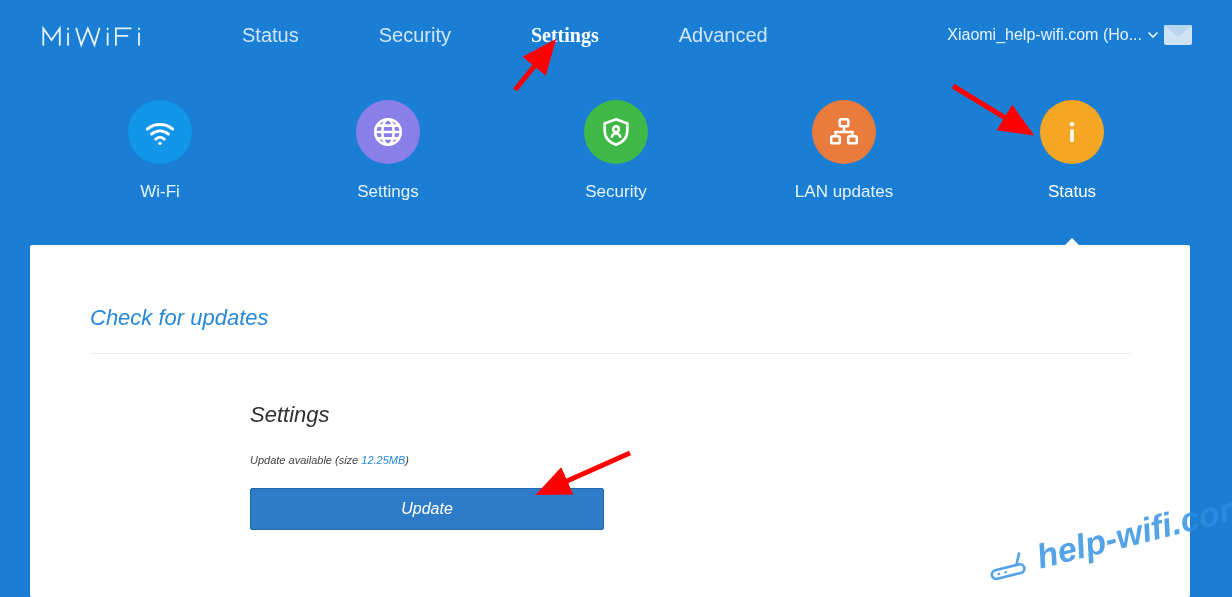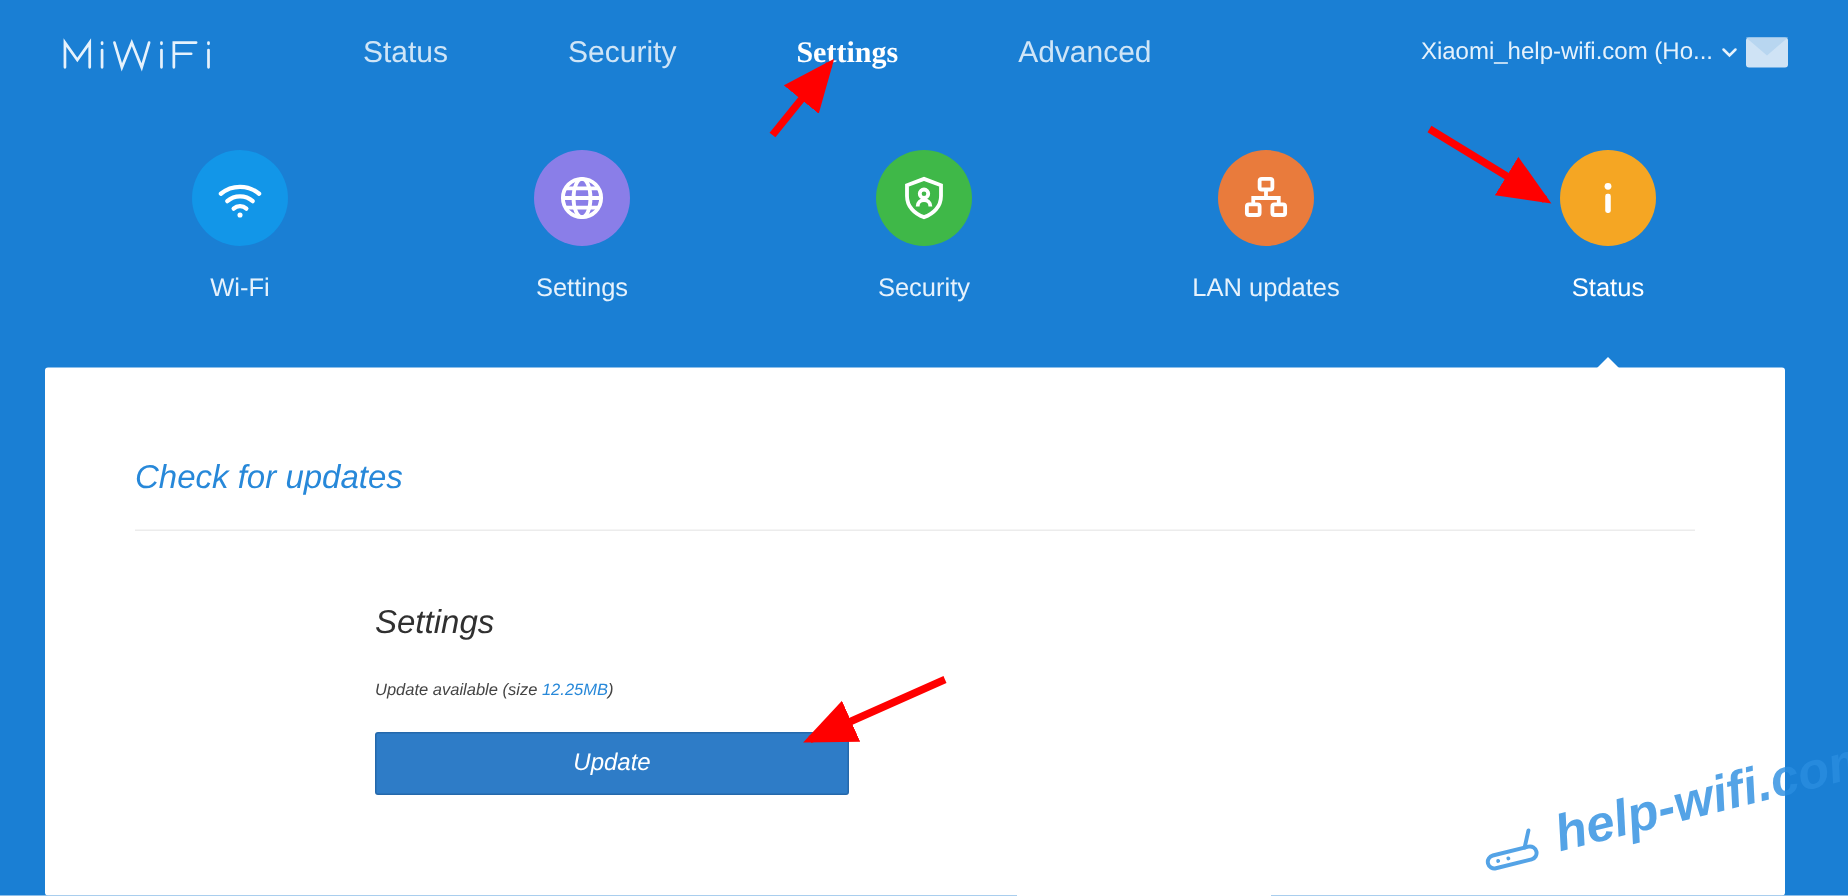--- a/index.html
+++ b/index.html
@@ -79,21 +79,21 @@
   .panel-title {
     color: #2788d9; font-size: 22px; font-weight: 400;
     padding-bottom: 22px;
     border-bottom: 1px solid #ececec;
   }
   .section { margin-top: 48px; margin-left: 160px; }
   .section-h { font-size: 22px; color: #303030; margin-bottom: 26px; }
   .info-line { font-size: 11px; color: #444; margin-bottom: 22px; }
   .info-line .sz { color: #2788d9; }
   .btn {
-    display: block; width: 316px; text-align: center;
+    display: block; width: 354px; text-align: center;
     padding: 11px 14px; font-size: 16px; border-radius: 2px;
     cursor: pointer; margin-bottom: 0;
     border: 1px solid transparent;
   }
   .btn-primary { background: #2e7cc7; color: #fff; border-color: #2468ab; }
   .btn-secondary { background: #f2f2f2; color: #555; border-color: #e3e3e3; }
 
   
   .ann-arrow { position: absolute; pointer-events: none; }
 

